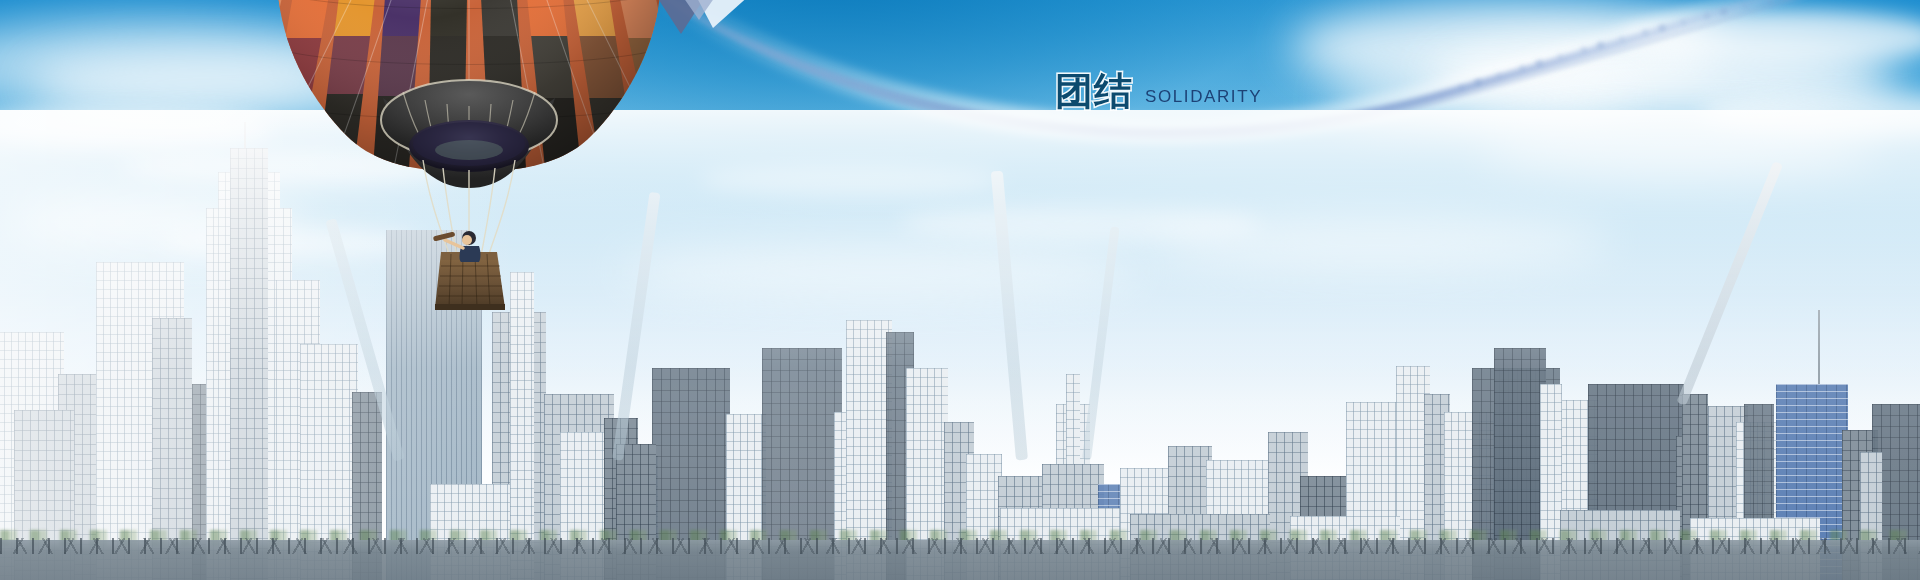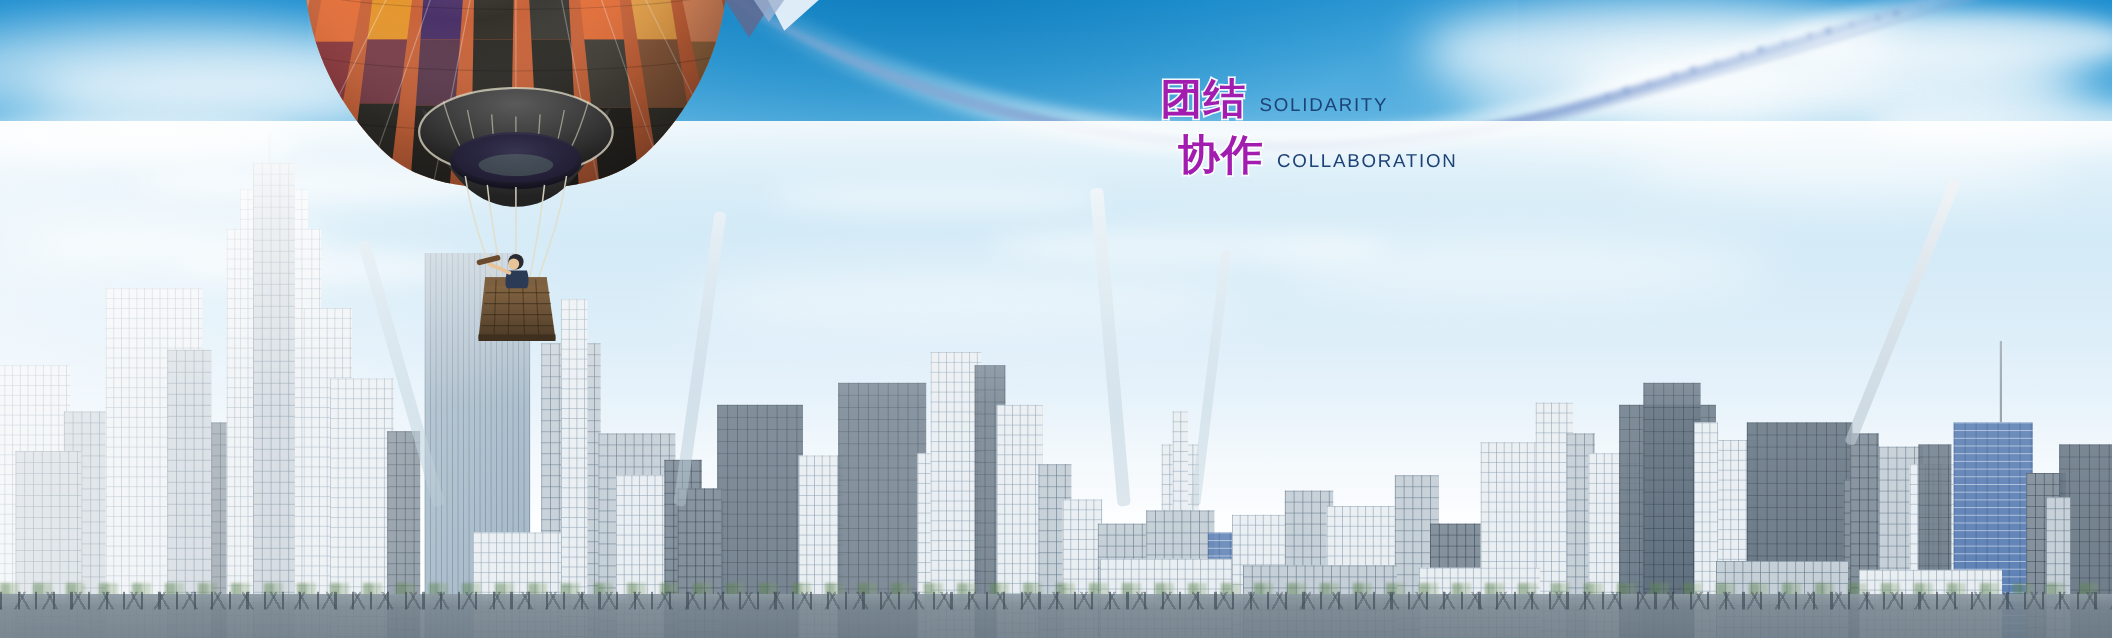--- a/index.html
+++ b/index.html
@@ -135,21 +135,21 @@
   .slogan-row {
     display:flex; align-items:baseline;
     white-space:nowrap;
     margin-bottom:13px;
   }
   .slogan-row .cn {
     font-family:"Liberation Sans","DejaVu Sans",sans-serif;
     font-weight:bold;
     font-size:38px;
     letter-spacing:1px;
-    color:#a21caf;
+    color:#0c4a6e;
     -webkit-text-stroke:3px rgba(255,255,255,.92);
     paint-order:stroke fill;
     line-height:1;
   }
   .slogan-row .en {
     font-family:"Liberation Sans",sans-serif;
     font-size:17px;
     letter-spacing:1.6px;
     color:#1d4276;
     margin-left:12px;
@@ -571,23 +571,19 @@
     </svg>
   </div>
 
   <div class="slogan">
 
     <div class="slogan-row r1">
       <span class="cn">团结</span>
       <span class="en">SOLIDARITY</span>
     </div>
 
-    <div class="slogan-row r2">
-      <span class="cn">协作</span>
-      <span class="en">COLLABORATION</span>
-    </div>
 
 
 
 
   </div>
 
 </div>
 
 </body></html>

